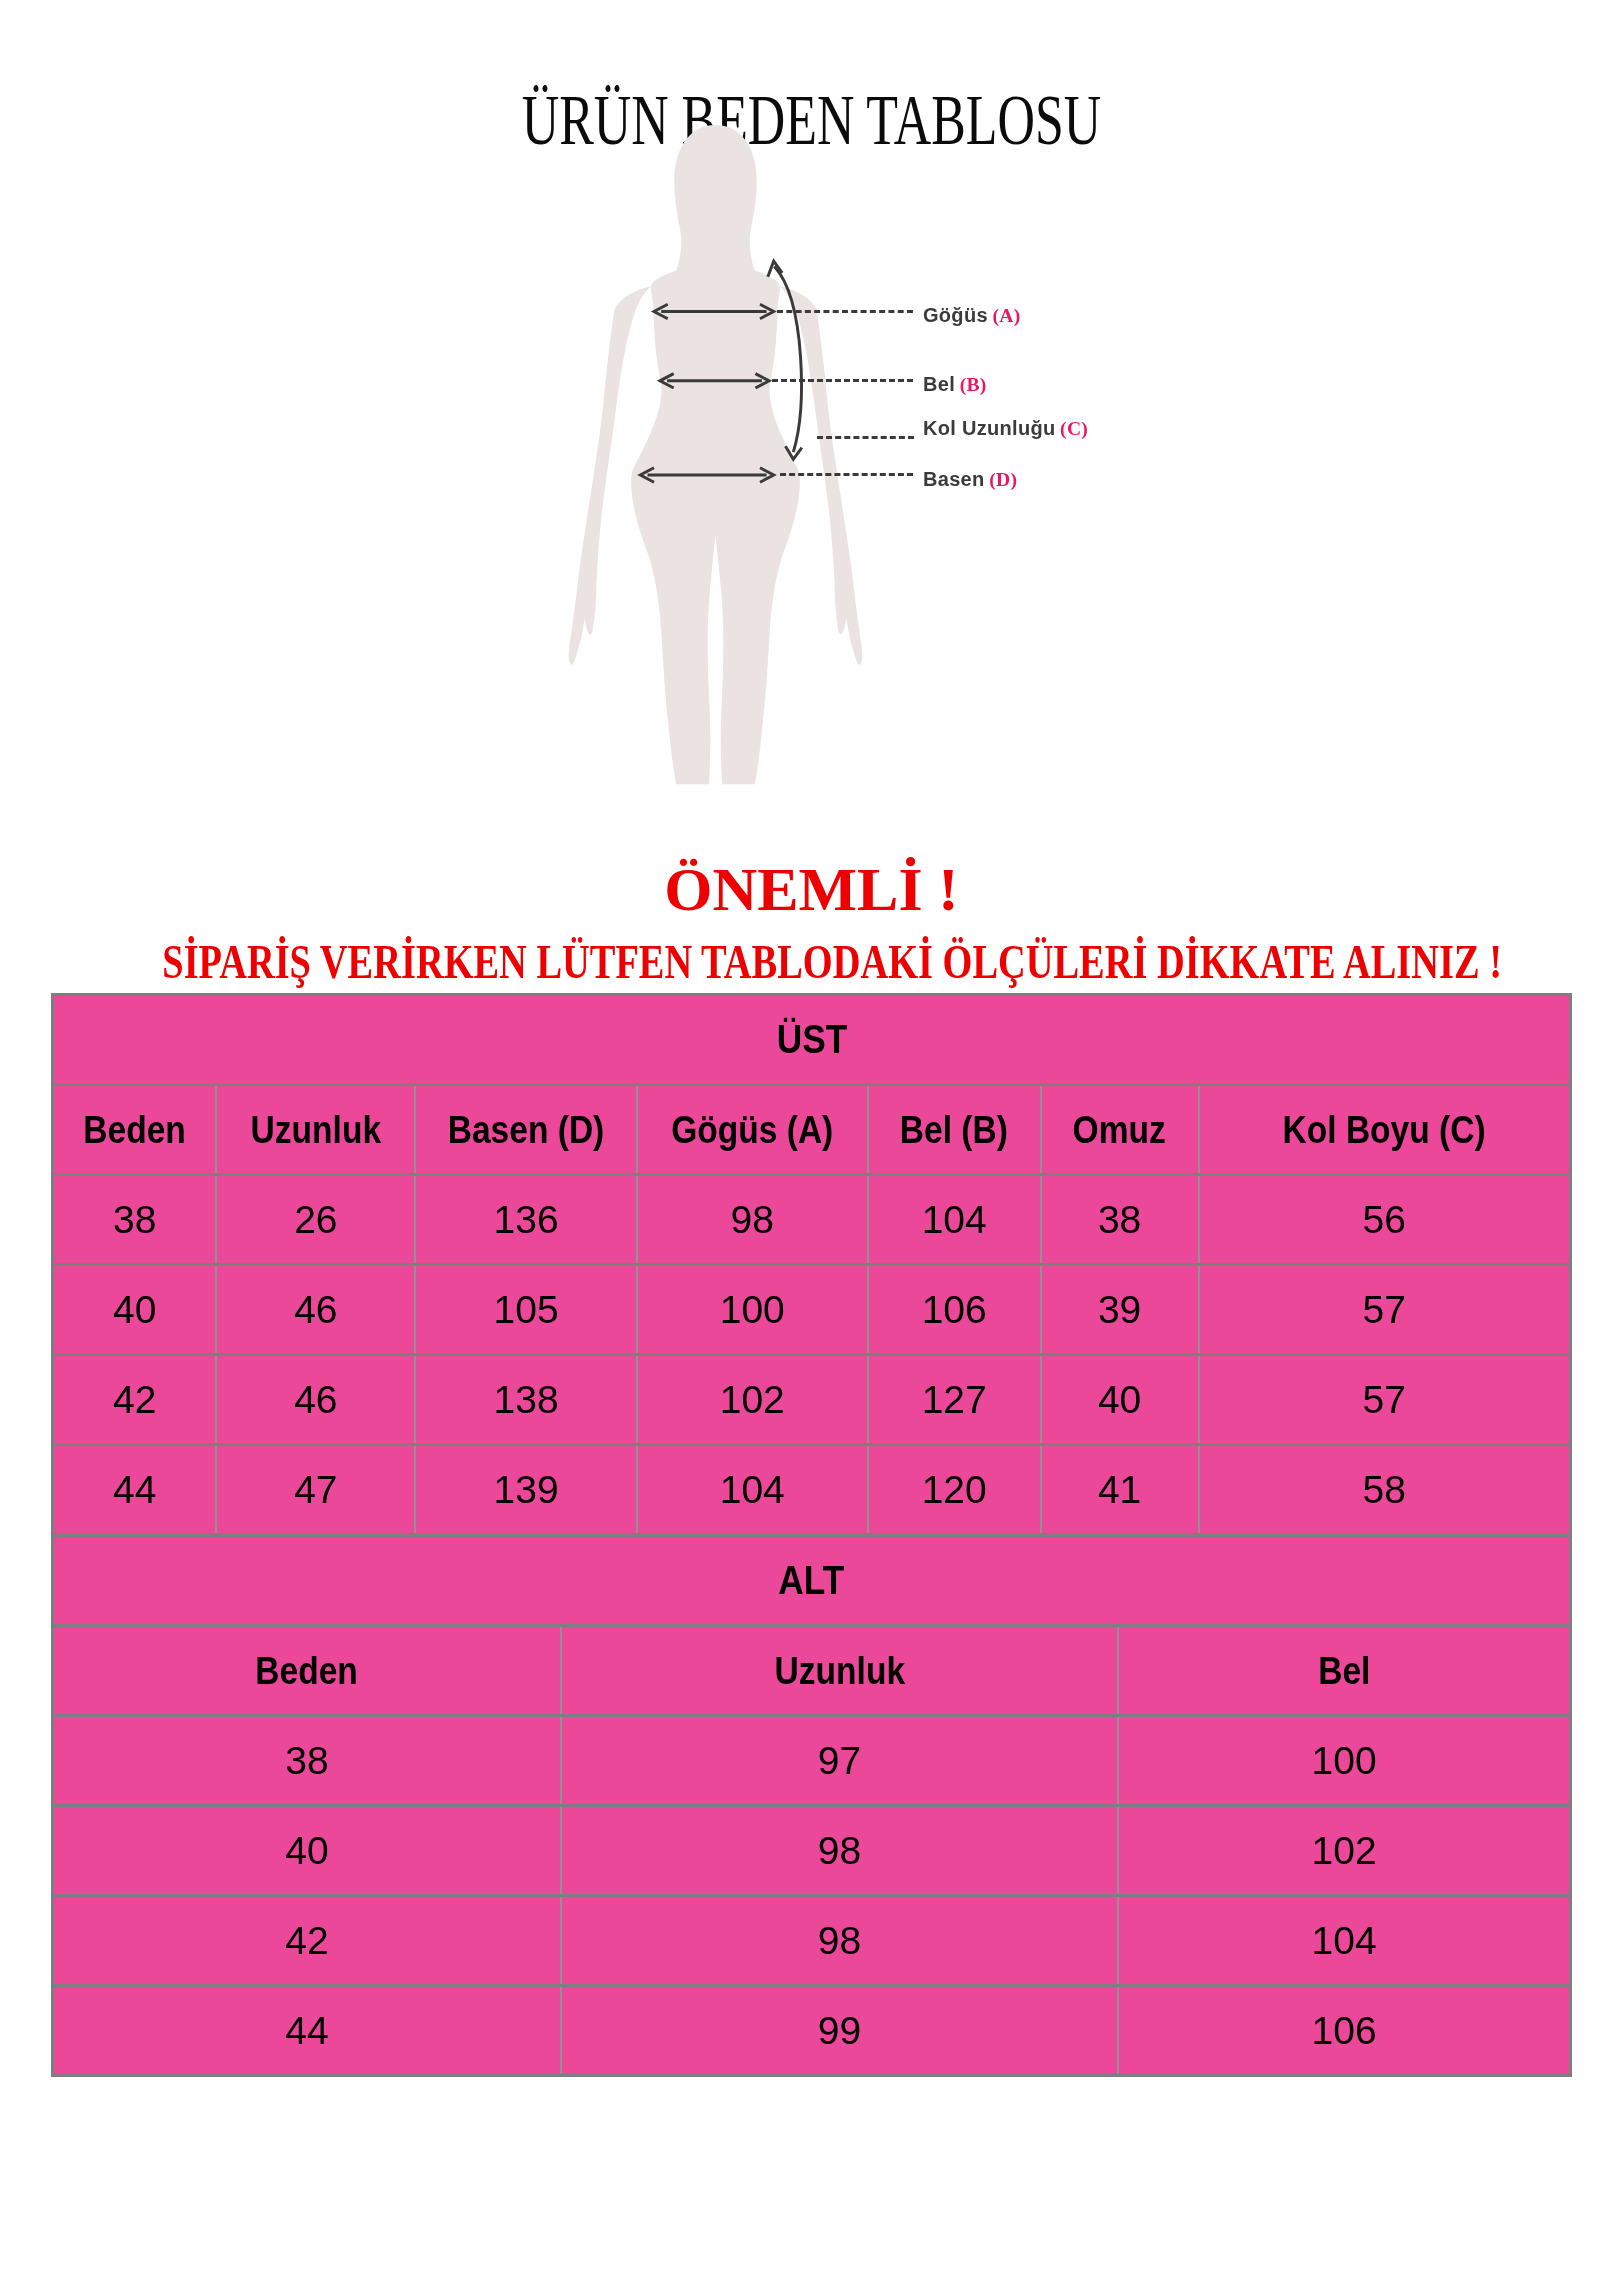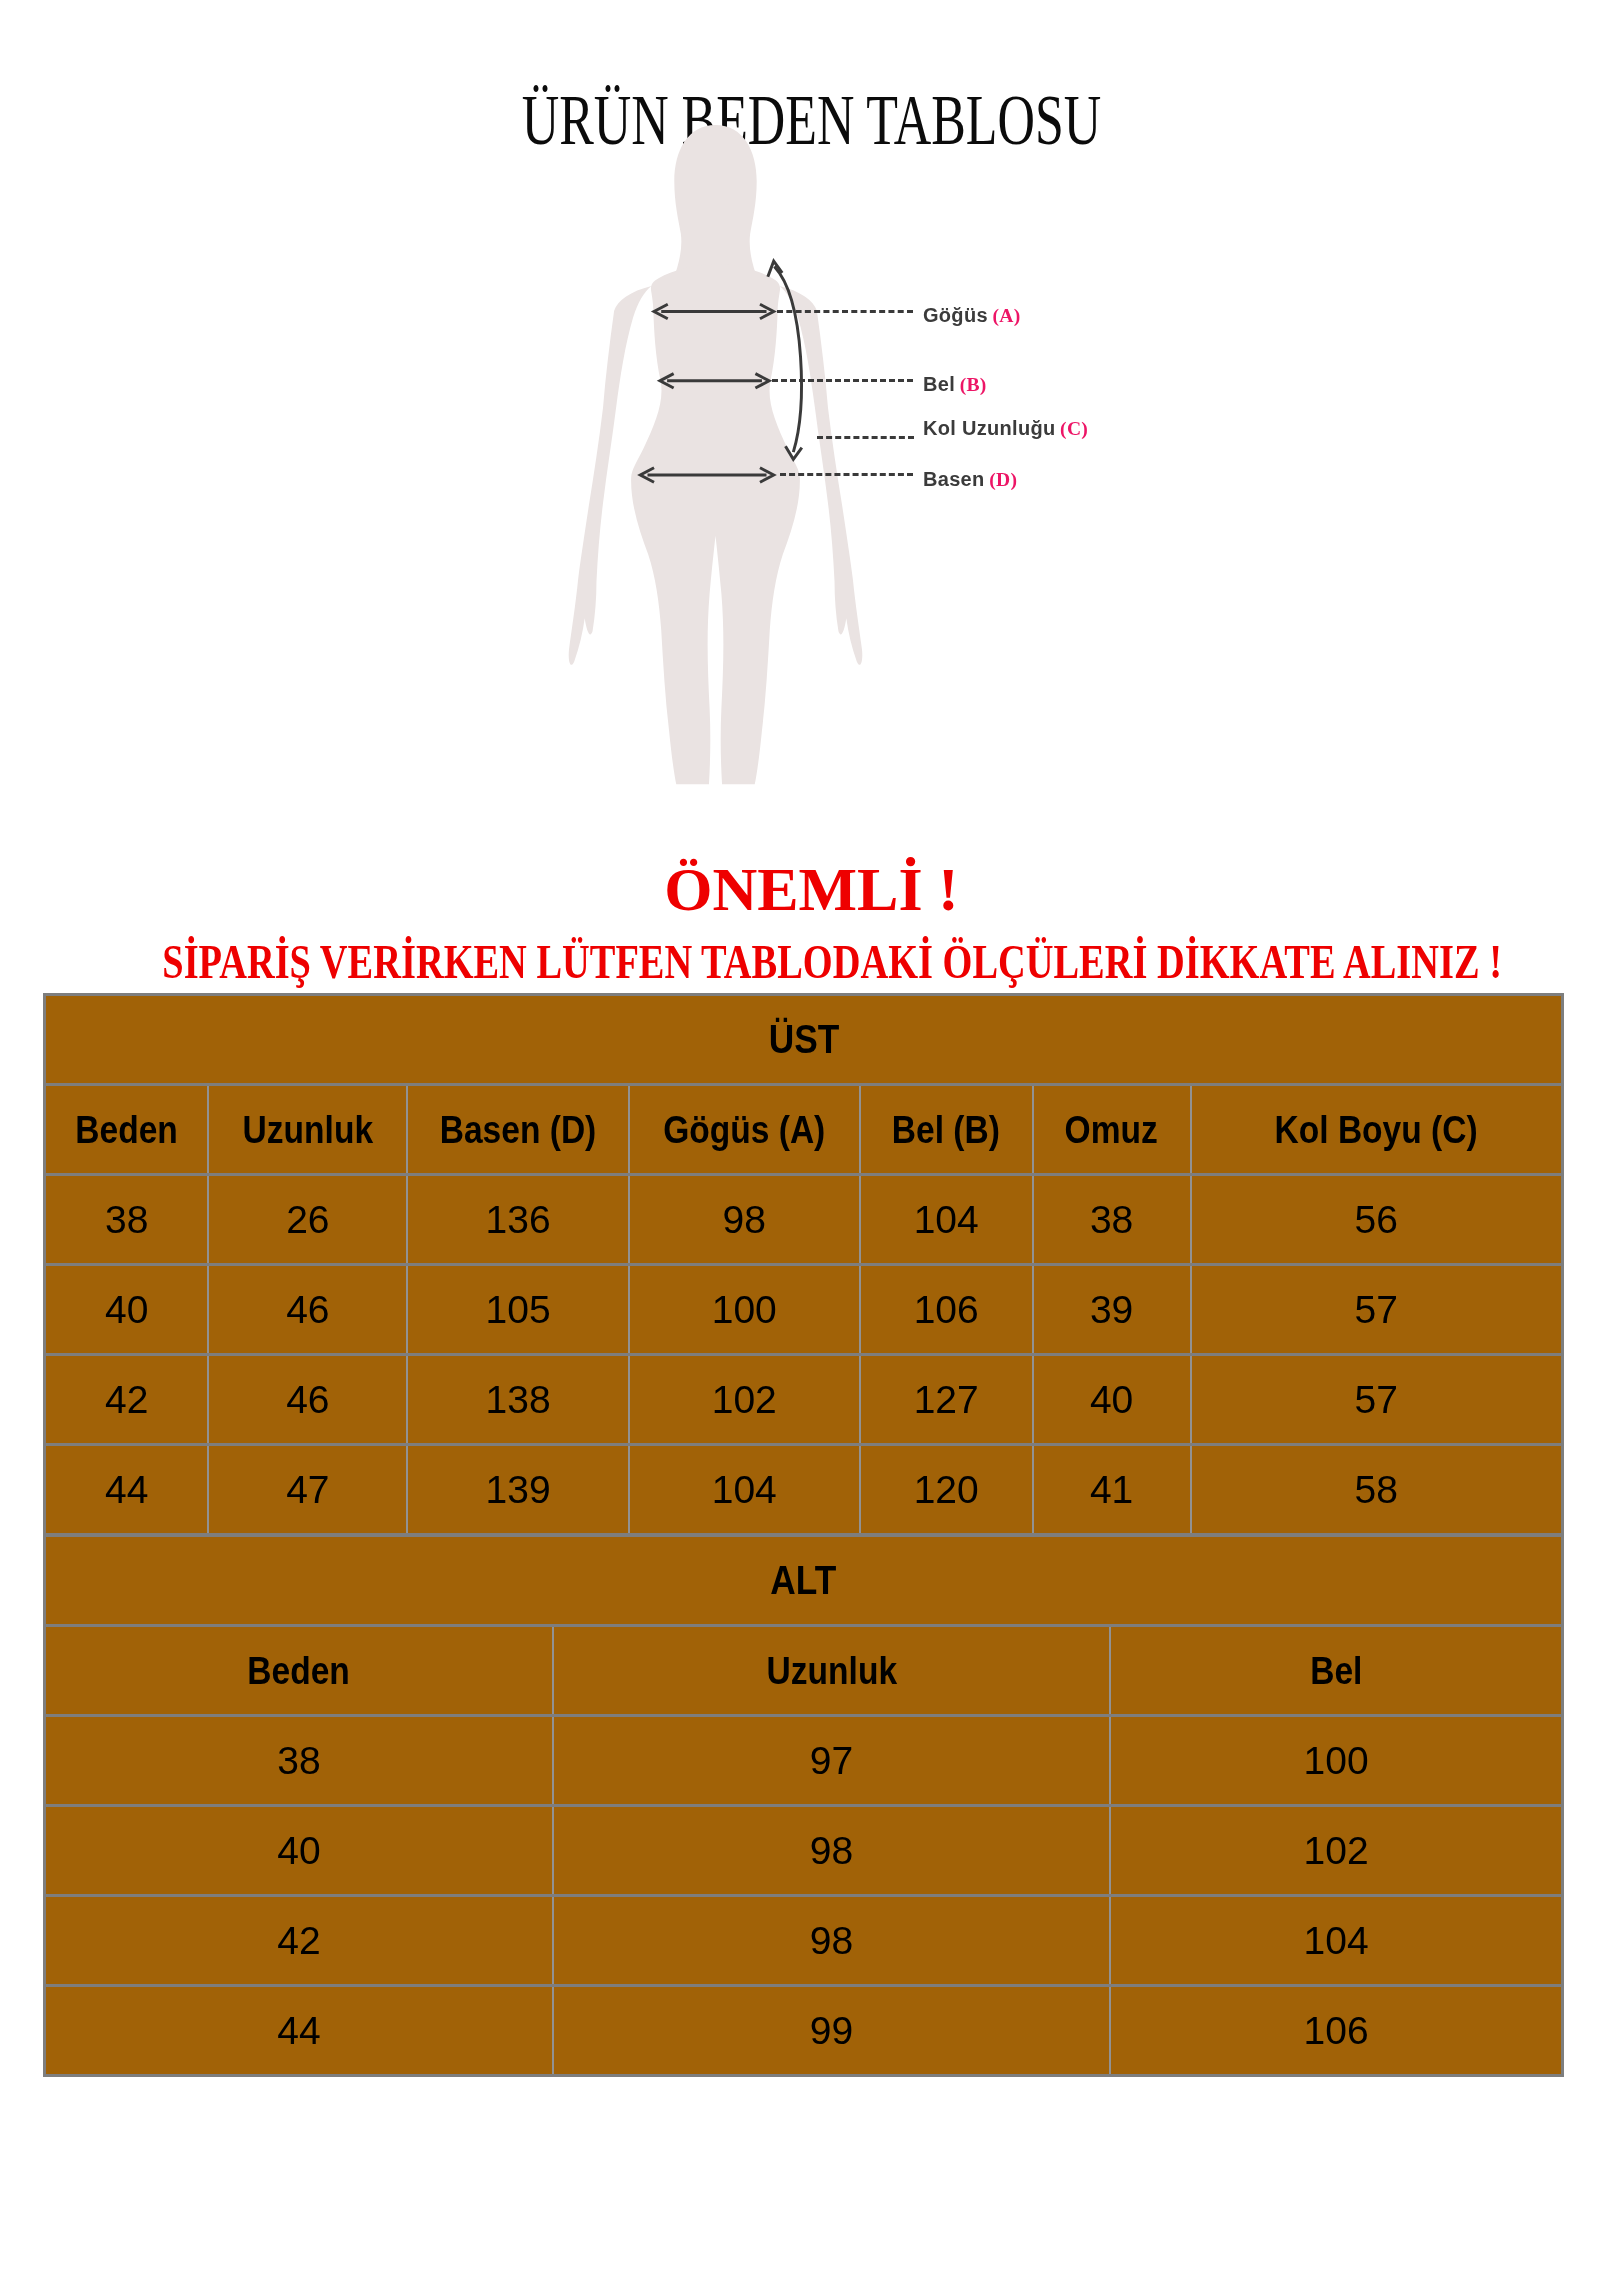--- a/index.html
+++ b/index.html
@@ -29,21 +29,21 @@
     font-family:"Liberation Serif","DejaVu Serif",serif;font-weight:700;
     font-size:62px;line-height:69px;color:#ee0000;white-space:nowrap;margin-top:23px;
   }
   .warn-text{
     position:absolute;top:936px;left:0;width:1623px;text-align:center;
     font-family:"Liberation Serif","DejaVu Serif",serif;font-weight:700;
     font-size:48px;line-height:52px;color:#ee0000;white-space:nowrap;
     transform:scaleX(.80);
   }
   table.size-table{
-    position:absolute;left:43px;width:1521px;background:#a16207;
+    position:absolute;left:51px;width:1521px;background:#ec4899;
     border-collapse:collapse;table-layout:fixed;
     border:3.3px solid #7e7e7e;
   }
   .t-ust{top:993px}
   .t-alt{top:1534px}
   .size-table th,.size-table td{
     border-top:3.3px solid #7e7e7e;border-bottom:3.3px solid #7e7e7e;
     border-left:2px solid #929292;border-right:2px solid #929292;
     height:87px;padding:0;text-align:center;vertical-align:middle;
     font-size:39px;font-weight:400;color:#000;overflow:hidden;

